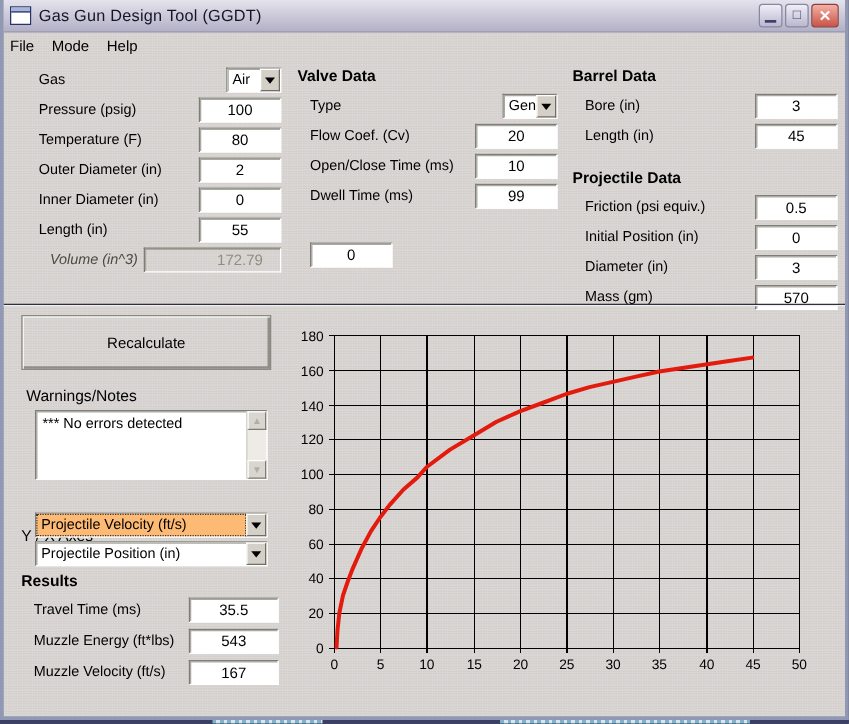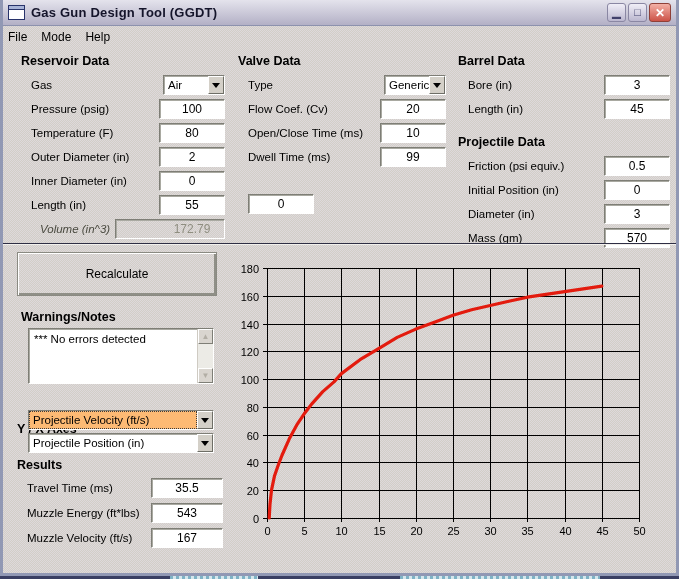--- a/index.html
+++ b/index.html
@@ -9,21 +9,21 @@
        border:3px solid #9198b4;border-top:none;
        background-color:#d6d2cc;
        background-image:conic-gradient(#ded9dc 25%, #d2cec7 0 50%, #ded9dc 0 75%, #d2cec7 0);
        background-size:2px 2px;}
   
   .titlebar{position:absolute;left:0;top:0;right:0;height:26px;
             background:linear-gradient(#e4e3ec,#b3b0c6);
             border-bottom:1px solid #8d92ae;display:flex;align-items:center;padding:0 5px;box-sizing:border-box;}
   .appicon{width:15px;height:13px;background:#fff;border:1px solid #28336b;position:relative;}
   .appicon::before{content:"";position:absolute;left:0;top:0;right:0;height:3px;background:#a8b4d8;border-bottom:1px solid #28336b;}
-  .title{font-weight:bold;font-size:13px;color:#14142a;margin-left:6px;letter-spacing:.2px;}
+  .title{font-weight:normal;font-size:13px;color:#14142a;margin-left:6px;letter-spacing:.2px;}
   .winbtns{margin-left:auto;display:flex;gap:2px;}
   .wbtn{width:19px;height:19px;box-sizing:border-box;border:1px solid #8a87a3;border-radius:3px;
         background:linear-gradient(#f0eef7,#bbb7cf);color:#41406b;font-size:11px;font-weight:bold;
         display:flex;align-items:center;justify-content:center;line-height:1;}
   .wbtn.close{width:22px;background:linear-gradient(#f3b0a6,#cc5347);border-color:#8f4038;color:#fff;font-size:12px;}
   
   .menubar{position:absolute;top:26px;left:0;right:0;height:21px;display:flex;align-items:center;
            font-size:12px;}
   .menu-item{padding:2px 9px 2px 5px;}
   
@@ -35,34 +35,34 @@
   .frow{display:flex;align-items:center;height:20px;margin:0 0 4px 10px;}
   .frow .lbl{flex:1;font-size:11.5px;}
   .lbl.italic{font-style:italic;color:#4a4a40;padding-left:9px;}
   .field{width:64px;height:18px;line-height:18px;text-align:center;font-size:12px;background:#fff;
          border:1px solid;border-color:#7e7e76 #ffffff #ffffff #7e7e76;box-shadow:inset 1px 1px 0 #a9a9a1;
          flex:none;}
   .field.disabled{background:transparent;color:#8f8e80;padding-left:44px;}
   .gap{margin-top:27px;}
   .subhead{margin:16px 0 7px 0;}
   
-  .combo{width:62px;height:20px;box-sizing:border-box;display:flex;background:#fff;flex:none;
+  .combo{width:44px;height:20px;box-sizing:border-box;display:flex;background:#fff;flex:none;
          border:1px solid;border-color:#7e7e76 #ffffff #ffffff #7e7e76;box-shadow:inset 1px 1px 0 #a9a9a1;}
   .combo-text{flex:1;font-size:11.5px;padding:3px 0 0 4px;white-space:nowrap;overflow:hidden;}
   .combo-btn{width:16px;box-sizing:border-box;background:#d4d0c8;border:1px solid;
              border-color:#ffffff #6e6e66 #6e6e66 #ffffff;display:flex;align-items:center;justify-content:center;}
   .tri{width:0;height:0;border:4px solid transparent;border-top:5px solid #000;margin-top:4px;}
   .combo.wide{width:186px;margin:0 0 3px 11px;}
   .combo.sel .combo-text{background:#fdba74;outline:1px dotted #3b3b3b;outline-offset:-1px;}
   
   .divider{position:absolute;left:0;right:0;top:243px;height:1px;background:#2e2e44;box-shadow:0 1px 0 #f2f0ec;}
   .btn{position:absolute;left:14px;top:252px;width:198px;height:42px;font-size:12px;
        display:flex;align-items:center;justify-content:center;
        border:1px solid #8a8a82;box-shadow:inset 1px 1px 0 #ffffff,inset -2px -2px 0 #8f8f87;}
-  .blk-h{position:absolute;font-size:12.5px;font-weight:bold;}
+  .blk-h{position:absolute;font-size:12.5px;font-weight:normal;}
   #warn-h{left:18px;top:310px;}
   .wbox{position:absolute;left:25px;top:328px;width:186px;height:56px;box-sizing:border-box;background:#fff;
         border:1px solid;border-color:#7e7e76 #ffffff #ffffff #7e7e76;box-shadow:inset 1px 1px 0 #a9a9a1;display:flex;}
   .wtext{flex:1;font-size:11.5px;padding:4px 2px 0 5px;}
   .wscroll{width:15px;display:flex;flex-direction:column;background:#ecebe6;border-left:1px solid #cfcbc3;}
   .sbtn{height:15px;background:#d9d5cf;border:1px solid;border-color:#ffffff #7e7e76 #7e7e76 #ffffff;
         color:#b2aea5;font-size:8px;display:flex;align-items:center;justify-content:center;box-sizing:border-box;}
   .strack{flex:1;}
   #axes-h{left:14px;top:394px;margin-top:28px;}
   #axes{position:absolute;left:14px;top:410px;}
@@ -93,21 +93,20 @@
       </span>
     </div>
 
     <div class="menubar">
       <span class="menu-item">File</span>
       <span class="menu-item">Mode</span>
       <span class="menu-item">Help</span>
     </div>
 
     <div class="col" id="col-res">
-      <div class="sec-h">Reservoir Data</div>
       <div class="frow">
         <span class="lbl">Gas</span>
         <span class="combo">
           <span class="combo-text">Air</span>
           <span class="combo-btn">
               <span class="tri"></span>
             </span>
         </span>
       </div>
       <div class="frow">

